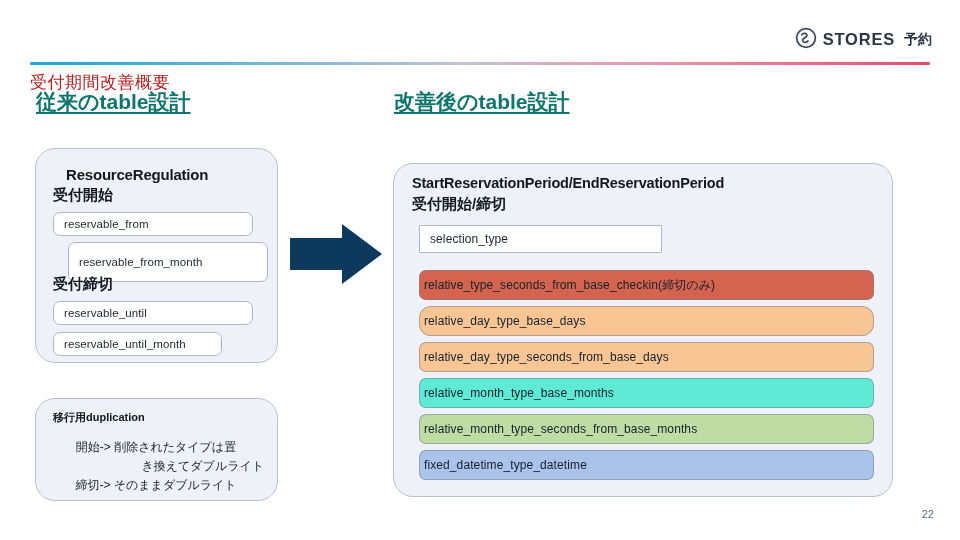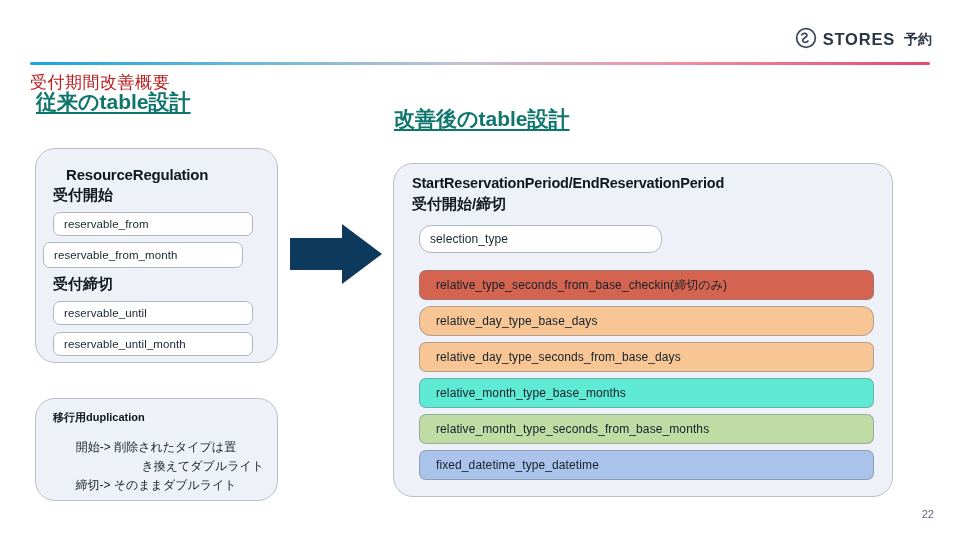--- a/index.html
+++ b/index.html
@@ -65,21 +65,21 @@
     position: absolute;
     font-size: 21px;
     font-weight: 700;
     color: #0f766e;
     text-decoration: underline;
     text-underline-offset: 3px;
     text-decoration-thickness: 2px;
     white-space: nowrap;
   }
   #heading-before { left: 36px; top: 88px; }
-  #heading-after  { left: 394px; top: 88px; margin-top: 17px; }
+  #heading-after  { left: 394px; top: 88px; }
 
   
   .panel {
     position: absolute;
     background: #eef1f7;
     border: 1.4px solid #b9bfc9;
     border-radius: 20px;
     box-sizing: border-box;
   }
   #panel-legacy { left: 35px; top: 148px; width: 243px; height: 215px; }
@@ -110,23 +110,23 @@
     font-size: 11.5px;
     color: #1a2430;
     letter-spacing: 0.1px;
   }
 
   
   #legacy-class-name { position: absolute; left: 66px; top: 166px; }
   #legacy-sub-start  { position: absolute; left: 53px; top: 186px; }
   #legacy-sub-end    { position: absolute; left: 53px; top: 275px; }
   #field-reservable-from        { position: absolute; left: 53px; top: 212px; width: 200px; height: 24px; }
-  #field-reservable-from-month  { position: absolute; left: 43px; top: 242px; width: 200px; height: 26px; }
+  #field-reservable-from-month  { position: absolute; left: 68px; top: 242px; width: 200px; height: 40px; }
   #field-reservable-until       { position: absolute; left: 53px; top: 301px; width: 200px; height: 24px; }
-  #field-reservable-until-month { position: absolute; left: 53px; top: 332px; width: 200px; height: 24px; }
+  #field-reservable-until-month { position: absolute; left: 53px; top: 332px; width: 169px; height: 24px; }
 
   
   #migration-title {
     position: absolute;
     left: 53px; top: 410px;
     font-size: 11px; font-weight: 700; color: #111820;
   }
   #migration-lines {
     position: absolute;
     left: 42px; top: 438px;
@@ -146,34 +146,34 @@
     width: 92px; height: 64px;
   }
 
   
   #new-class-name { position: absolute; left: 412px; top: 175px; font-size: 14.5px; }
   #new-sub-heading { position: absolute; left: 412px; top: 195px; }
   #field-selection-type {
     position: absolute;
     left: 419px; top: 225px;
     width: 243px; height: 28px;
-    border-radius: 12px;
+    border-radius: 1px;
     font-size: 12px;
   }
 
   .type-row {
     position: absolute;
     left: 419px;
     width: 455px;
     height: 30px;
     border-radius: 7px;
     box-sizing: border-box;
     display: flex;
     align-items: center;
-    padding-left: 16px;
+    padding-left: 4px;
     font-size: 12px;
     color: #16202b;
     letter-spacing: 0.1px;
     border: 1.1px solid rgba(120,128,140,0.55);
   }
   #type-row-0 { top: 270px; }
   #type-row-1 { top: 306px; }
   #type-row-2 { top: 342px; }
   #type-row-3 { top: 378px; }
   #type-row-4 { top: 414px; }

